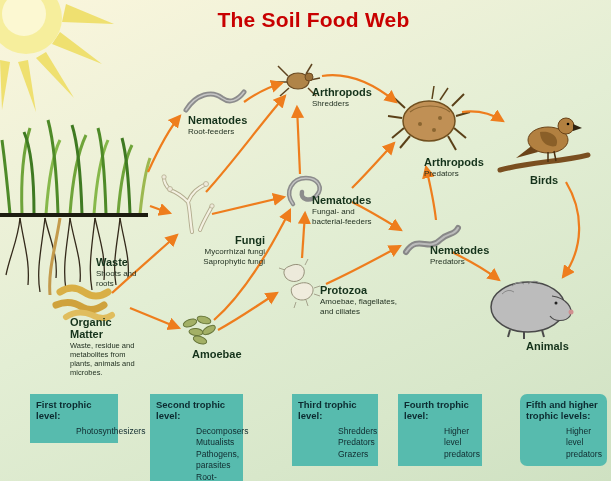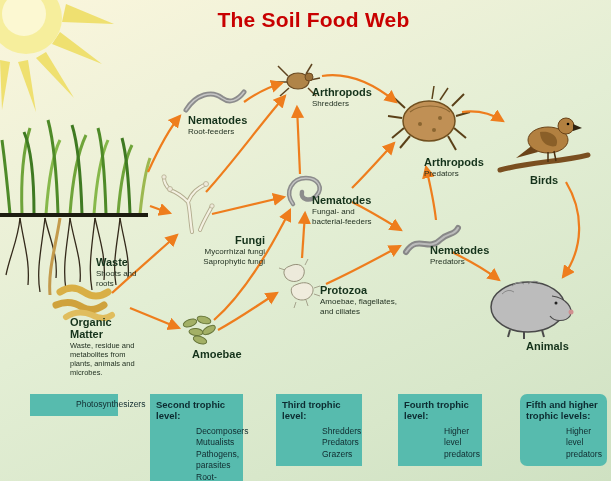--- a/index.html
+++ b/index.html
@@ -249,32 +249,33 @@
 
   <div class="node-label" style="left:192px; top:348px; width:60px;">
     <span class="node-name">Amoebae</span>
   </div>
 
   <div class="node-label" style="left:526px; top:340px; width:60px;">
     <span class="node-name">Animals</span>
   </div>
 
   <div class="tbox" style="left:30px; width:88px;">
+    <div class="tbox-title">First trophic level:</div>
     <div class="tbox-item">Photosynthesizers</div>
   </div>
 
   <div class="tbox" style="left:150px; width:93px;">
     <div class="tbox-title">Second trophic level:</div>
     <div class="tbox-item">Decomposers</div>
     <div class="tbox-item">Mutualists</div>
     <div class="tbox-item">Pathogens, parasites</div>
     <div class="tbox-item">Root-feeders</div>
   </div>
 
-  <div class="tbox" style="left:276px; width:86px;">
+  <div class="tbox" style="left:292px; width:86px;">
     <div class="tbox-title">Third trophic level:</div>
     <div class="tbox-item">Shredders</div>
     <div class="tbox-item">Predators</div>
     <div class="tbox-item">Grazers</div>
   </div>
 
   <div class="tbox" style="left:398px; width:84px;">
     <div class="tbox-title">Fourth trophic level:</div>
     <div class="tbox-item">Higher level predators</div>
   </div>

